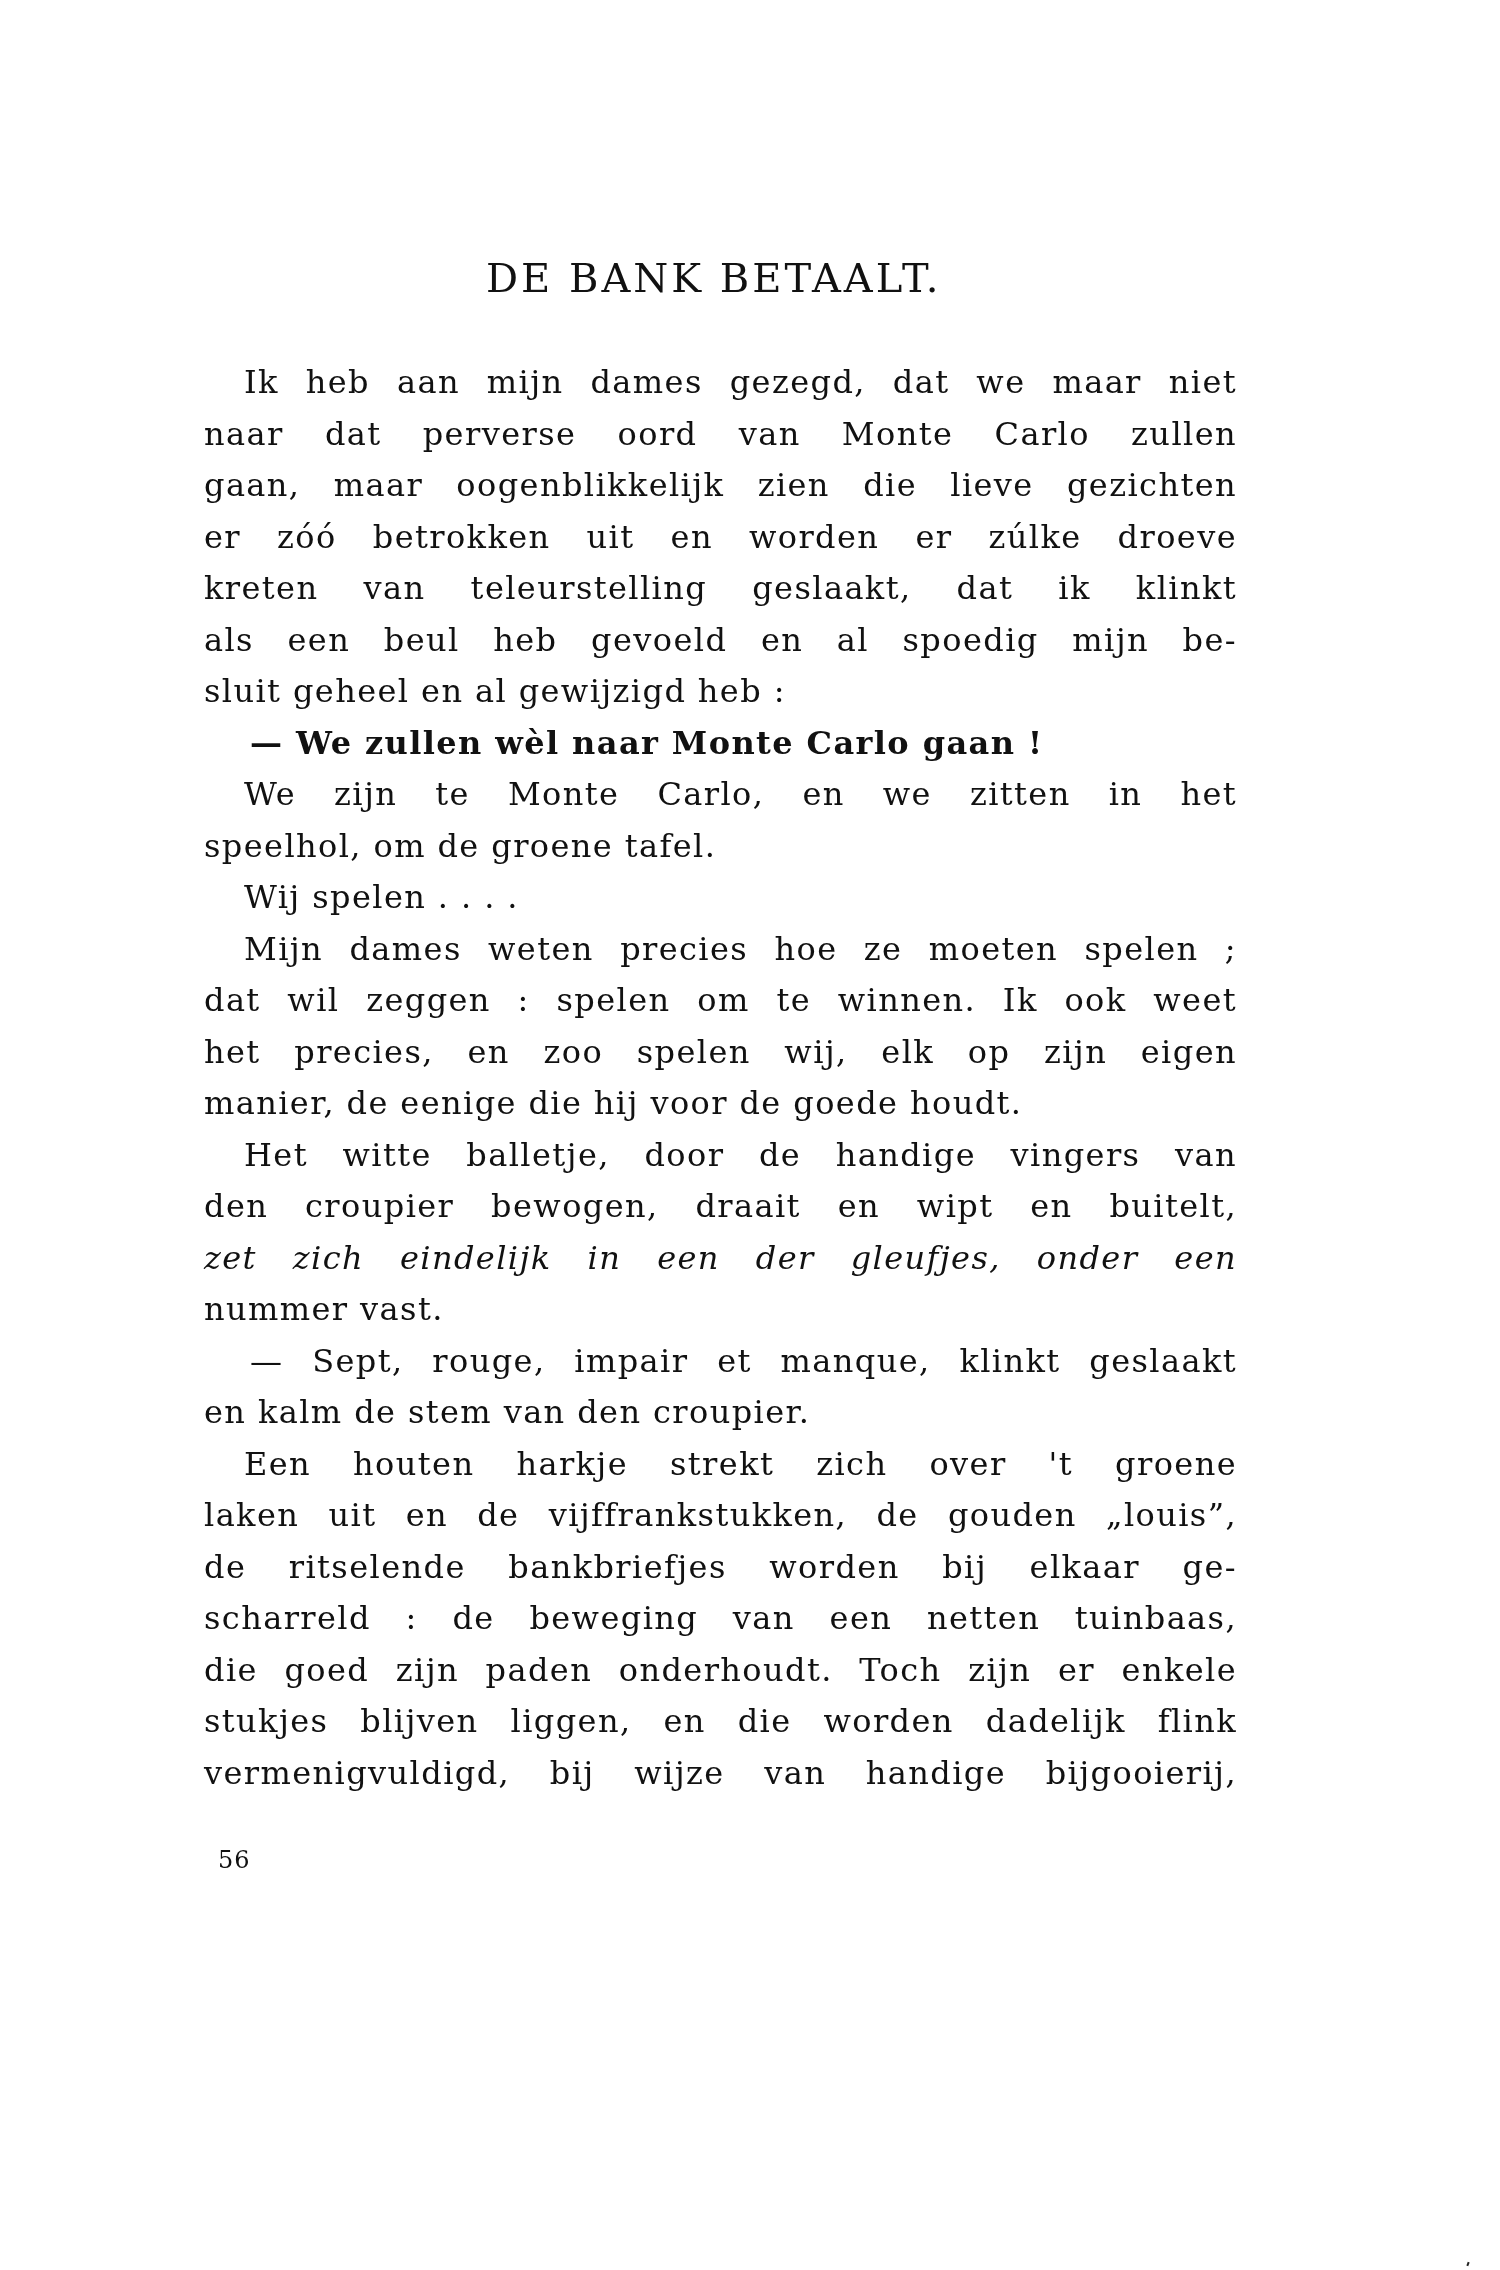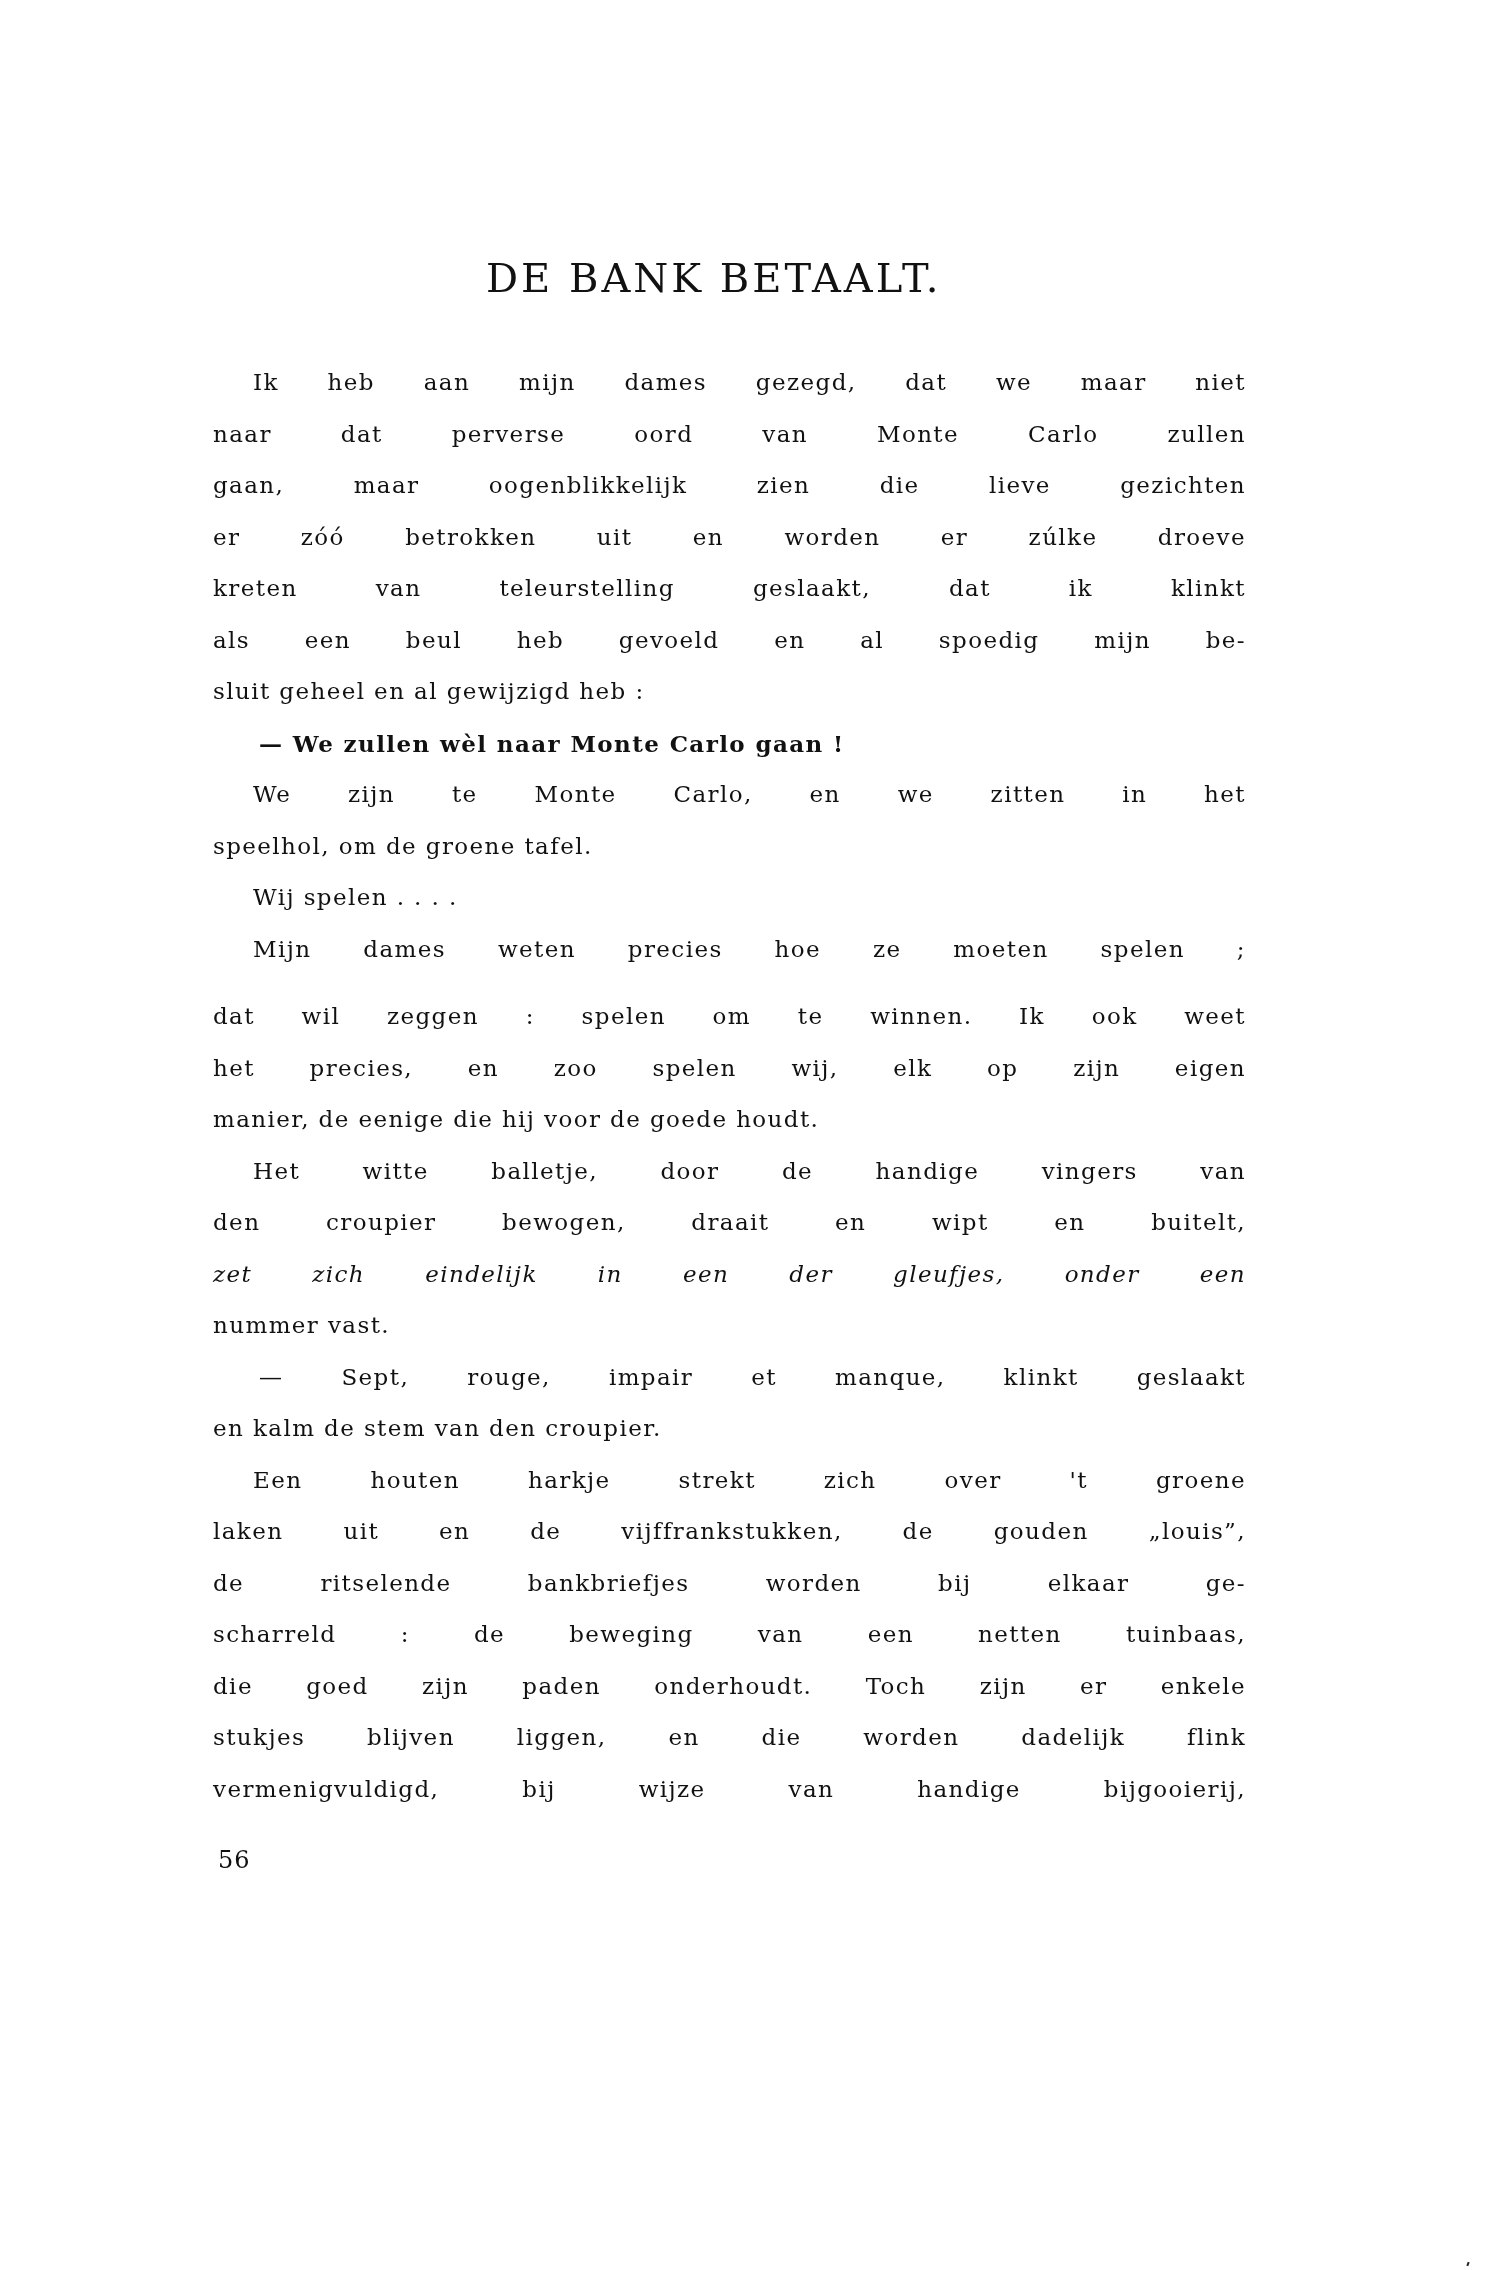--- a/index.html
+++ b/index.html
@@ -27,24 +27,24 @@
       width: 480px;
       font-size: 40px;
       line-height: 48px;
       letter-spacing: 3px;
       white-space: nowrap;
       text-align: left;
       font-family: "DejaVu Serif", "Liberation Serif", serif;
     }
     .body-text {
       position: absolute;
-      left: 213px;
+      left: 204px;
       top: 357px;
       width: 1033px;
-      font-size: 23px;
+      font-size: 32px;
       line-height: 51.5px;
       letter-spacing: 1.4px;
     }
     .line {
       display: block;
       height: 51.5px;
       white-space: nowrap;
       overflow: visible;
       text-align: justify;
       text-align-last: justify;
@@ -118,21 +118,21 @@
       <div class="line last">
         <span class="txt" style="white-space: nowrap;">speelhol, om de groene tafel.</span>
       </div>
       <div class="line last indent">
         <span class="txt" style="white-space: nowrap;">Wij spelen . . . .</span>
       </div>
       <div class="line indent">
         <span class="txt" style="white-space: normal;">Mijn dames weten precies hoe ze moeten spelen ;</span>
       </div>
       <div class="line">
-        <span class="txt" style="white-space: normal; margin-top: 16px;">dat wil zeggen : spelen om te winnen. Ik ook weet</span>
+        <span class="txt" style="white-space: normal;">dat wil zeggen : spelen om te winnen. Ik ook weet</span>
       </div>
       <div class="line">
         <span class="txt" style="white-space: normal;">het precies, en zoo spelen wij, elk op zijn eigen</span>
       </div>
       <div class="line last">
         <span class="txt" style="white-space: nowrap;">manier, de eenige die hij voor de goede houdt.</span>
       </div>
       <div class="line indent">
         <span class="txt" style="white-space: normal;">Het witte balletje, door de handige vingers van</span>
       </div>

